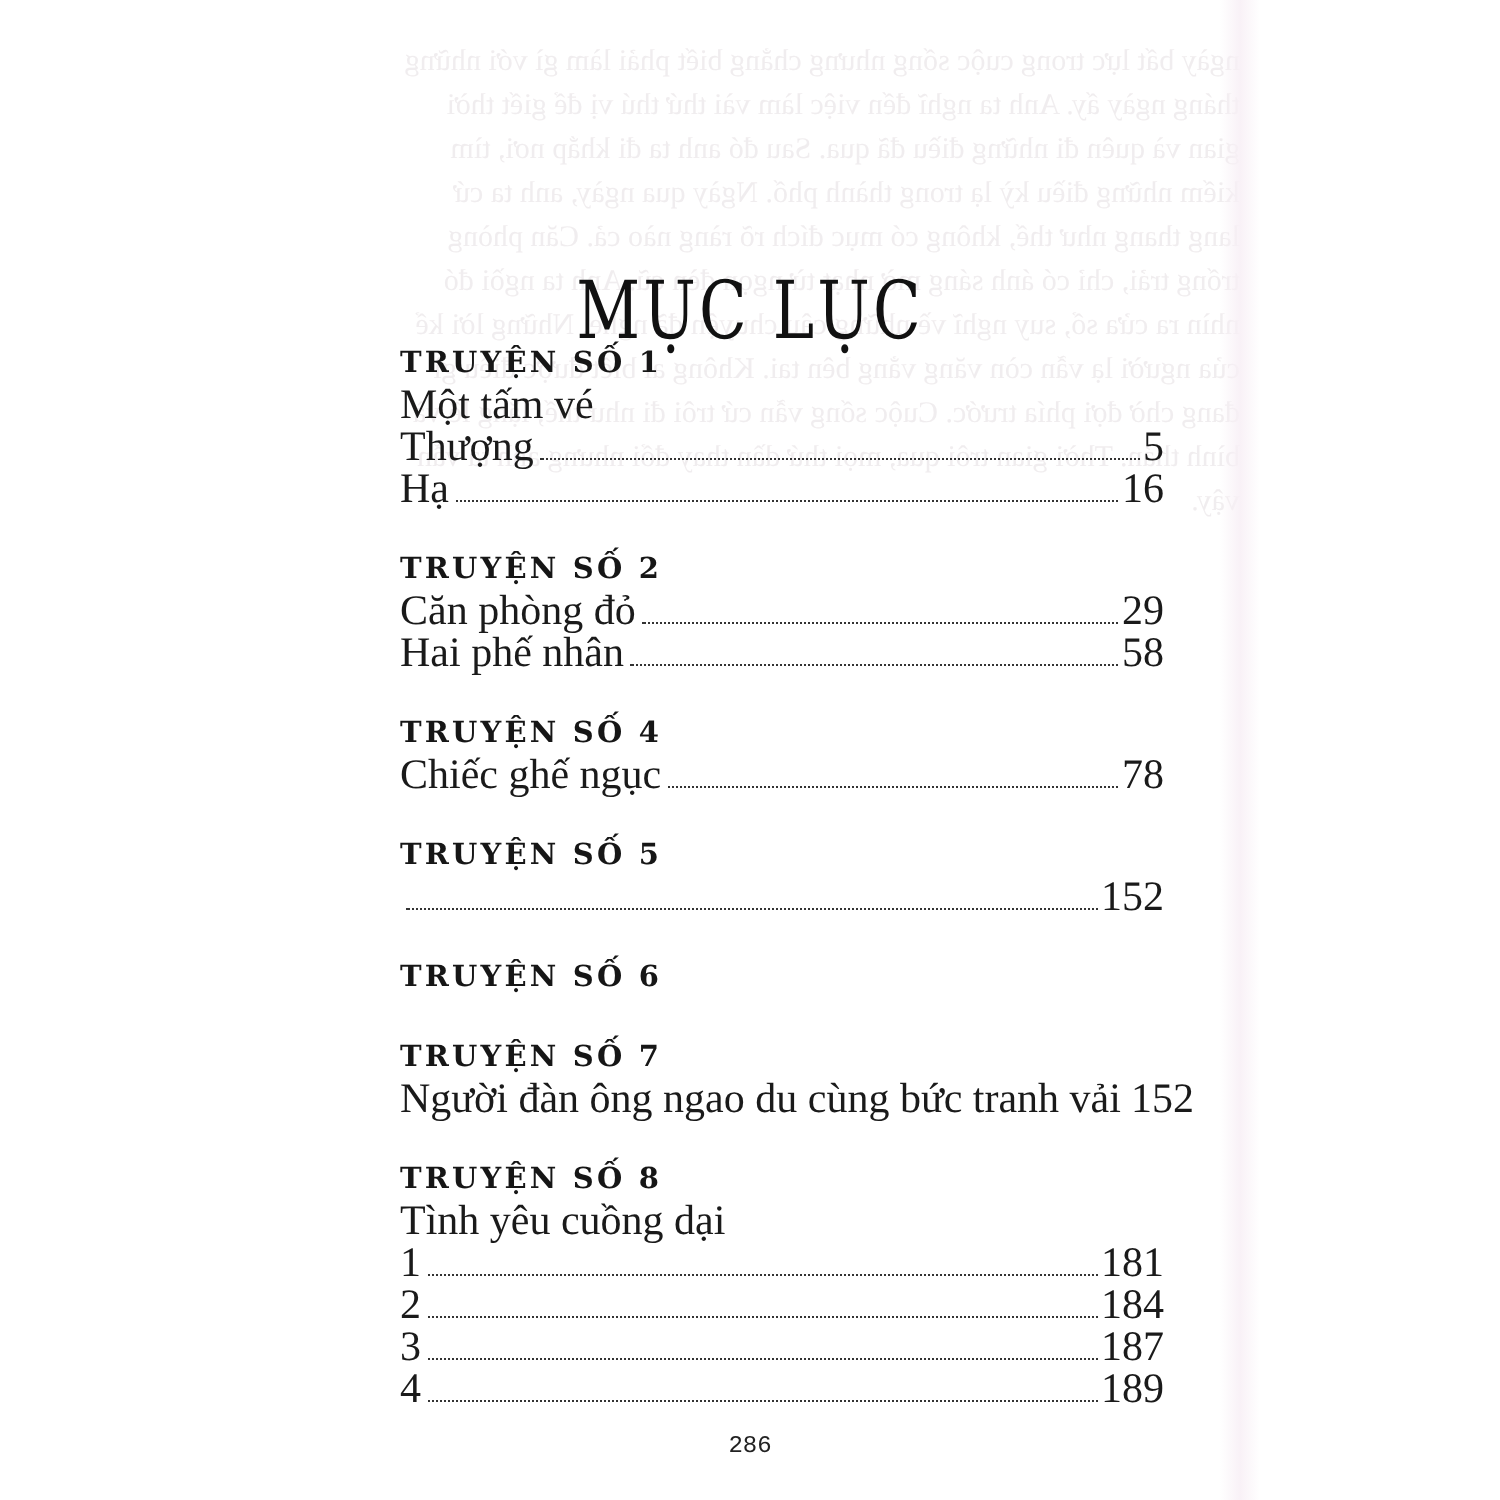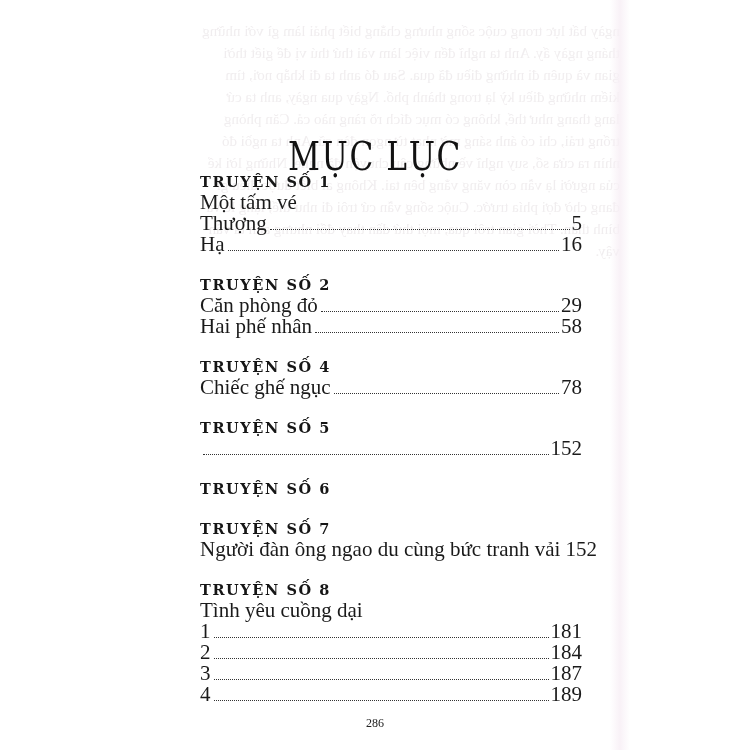--- a/index.html
+++ b/index.html
@@ -95,21 +95,21 @@
       position: relative;
       top: -4px;
     }
     .entry .pg { white-space: nowrap; text-align: right; }
     .page-number {
       position: absolute;
       left: 0;
       width: 750px;
       top: 716px;
       text-align: center;
-      font-family: Liberation Serif, serif;
+      font-family: Liberation Mono, monospace;
       font-size: 12px;
       color: #222;
     }
   </style>
 </head>
 <body>
 
 <div class="page">
   <div class="bleed">
     ngày bất lực trong cuộc sống nhưng chẳng biết phải làm gì với những tháng ngày ấy. Anh ta nghĩ đến việc làm vài thứ thú vị để giết thời gian và quên đi những điều đã qua. Sau đó anh ta đi khắp nơi, tìm kiếm những điều kỳ lạ trong thành phố. Ngày qua ngày, anh ta cứ lang thang như thế, không có mục đích rõ ràng nào cả. Căn phòng trống trải, chỉ có ánh sáng mờ nhạt từ ngọn đèn cũ. Anh ta ngồi đó nhìn ra cửa sổ, suy nghĩ về những câu chuyện đã nghe. Những lời kể của người lạ vẫn còn văng vẳng bên tai. Không ai biết được điều gì đang chờ đợi phía trước. Cuộc sống vẫn cứ trôi đi như thế, lặng lẽ và bình thản. Thời gian trôi qua, mọi thứ dần thay đổi nhưng anh ta vẫn vậy.

